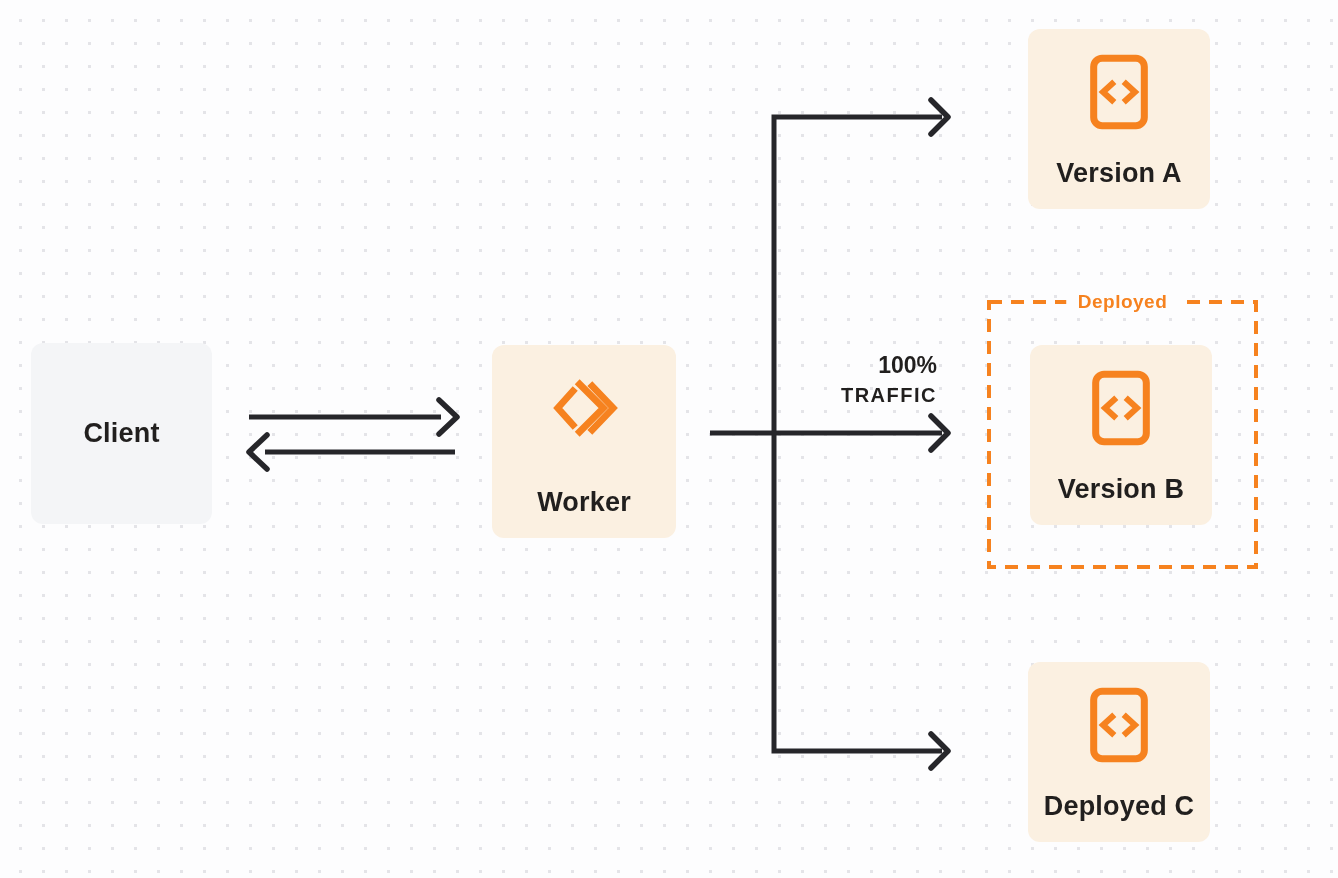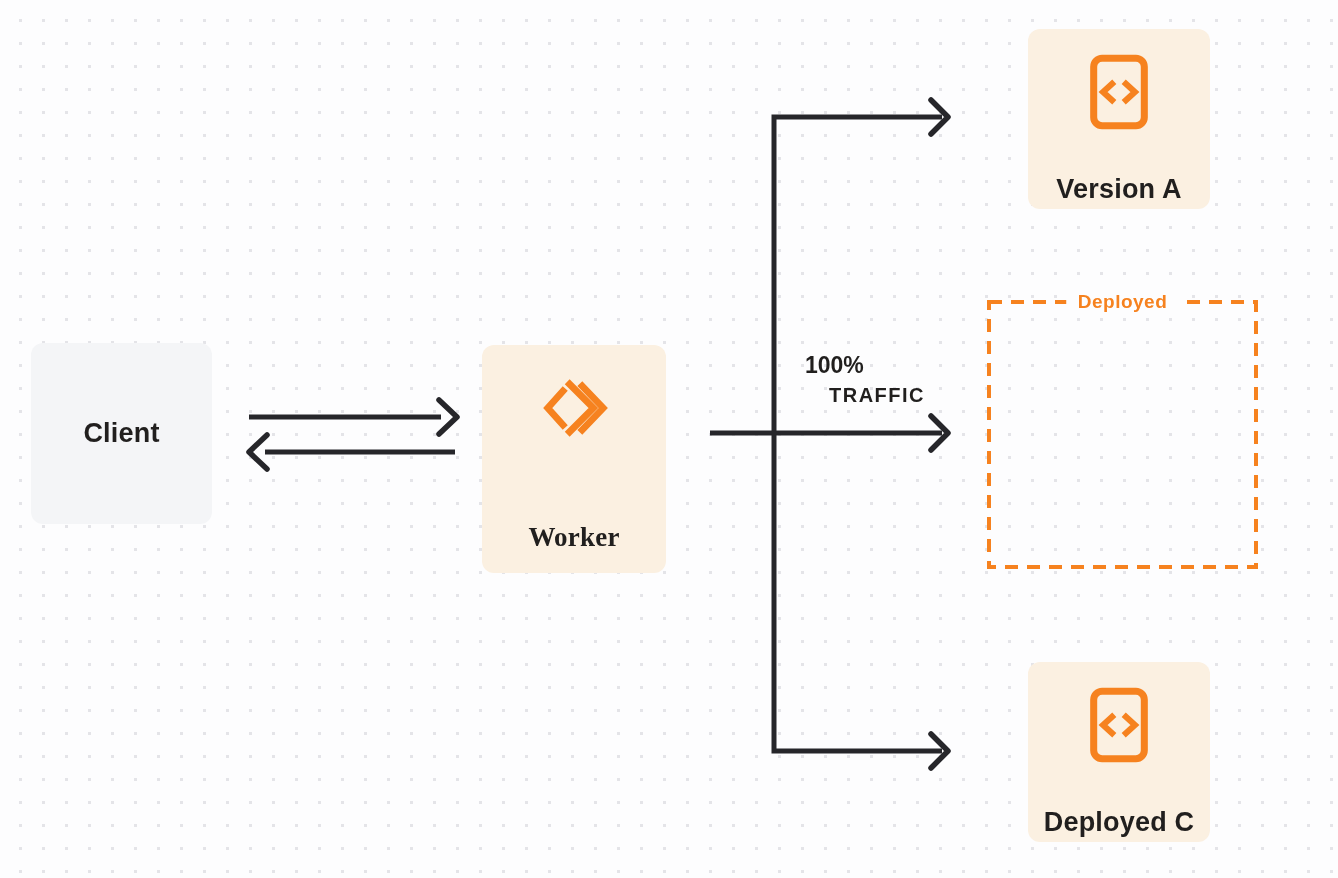--- a/index.html
+++ b/index.html
@@ -41,38 +41,37 @@
     letter-spacing: 0.2px;
     color: var(--text-color, #211F1E);
   }
   .client-node {
     left: 31px; top: 343px; width: 181px; height: 181px;
     background: var(--client-gray-bg, #F4F5F7);
     display: flex; align-items: center; justify-content: center;
   }
   .client-node .node-label { position: static; }
   .worker-node {
-    left: 482px; top: 345px; width: 184px; height: 228px;
+    left: 492px; top: 345px; width: 184px; height: 193px;
     background: var(--node-cream-bg, #FBF0E1);
-    font-family: Liberation Serif, serif;
   }
   .worker-node .icon-wrap {
     position: absolute; top: 27px; left: 0; right: 0;
     display: flex; justify-content: center;
   }
   .worker-node .node-label { bottom: 20px; }
   .version-node {
     width: 182px; height: 180px;
     background: var(--node-cream-bg, #FBF0E1);
   }
   .version-node .icon-wrap {
     position: absolute; top: 24px; left: 0; right: 0;
     display: flex; justify-content: center;
   }
-  .version-node .node-label { bottom: 4px; }
+  .version-node .node-label { bottom: 20px; }
   .version-a { left: 1028px; top: 29px; }
   .version-b { left: 1030px; top: 345px; }
   .version-c { left: 1028px; top: 662px; }
 
   .arrow-layer {
     position: absolute; left: 0; top: 0;
     width: 1338px; height: 878px;
     pointer-events: none;
   }
   .arrow-line {
@@ -111,21 +110,21 @@
     font-weight: 700;
     font-size: 19px;
     line-height: 32px;
     letter-spacing: 0.5px;
     white-space: nowrap;
   }
 
   .traffic-label {
     position: absolute;
     left: 777px; top: 350px; width: 160px;
-    text-align: left;
+    text-align: right;
     color: var(--text-color, #211F1E);
     font-weight: 700;
     padding-left: 28px;
   }
   .traffic-line1 { display: block; font-size: 23px; line-height: 30px; }
   .traffic-line2 { display: block; font-size: 20px; line-height: 30px; letter-spacing: 1.5px; margin-left: 24px; }
 
   .workers-logo-svg polyline {
     stroke: var(--accent-orange, #F6821F);
     stroke-width: 7;
@@ -198,25 +197,35 @@
     <span class="icon-wrap">
       <svg class="code-file-svg" width="60" height="78" viewBox="0 0 64 82">
         <rect x="5" y="5" width="54" height="72" rx="9"></rect>
         <polyline points="27,30 15,41 27,52"></polyline>
         <polyline points="37,30 49,41 37,52"></polyline>
       </svg>
     </span>
     <span class="node-label">Version A</span>
   </div>
 
-
-  <div class="node version-node version-c">
+  <div class="node version-node version-b">
     <span class="icon-wrap">
       <svg class="code-file-svg" width="60" height="78" viewBox="0 0 64 82">
         <rect x="5" y="5" width="54" height="72" rx="9"></rect>
         <polyline points="27,30 15,41 27,52"></polyline>
         <polyline points="37,30 49,41 37,52"></polyline>
       </svg>
     </span>
+    <span class="node-label">Version B</span>
+  </div>
+
+  <div class="node version-node version-c">
+    <span class="icon-wrap">
+      <svg class="code-file-svg" width="60" height="78" viewBox="0 0 64 82">
+        <rect x="5" y="5" width="54" height="72" rx="9"></rect>
+        <polyline points="27,30 15,41 27,52"></polyline>
+        <polyline points="37,30 49,41 37,52"></polyline>
+      </svg>
+    </span>
     <span class="node-label">Deployed C</span>
   </div>
 
 </div>
 
 </body></html>

